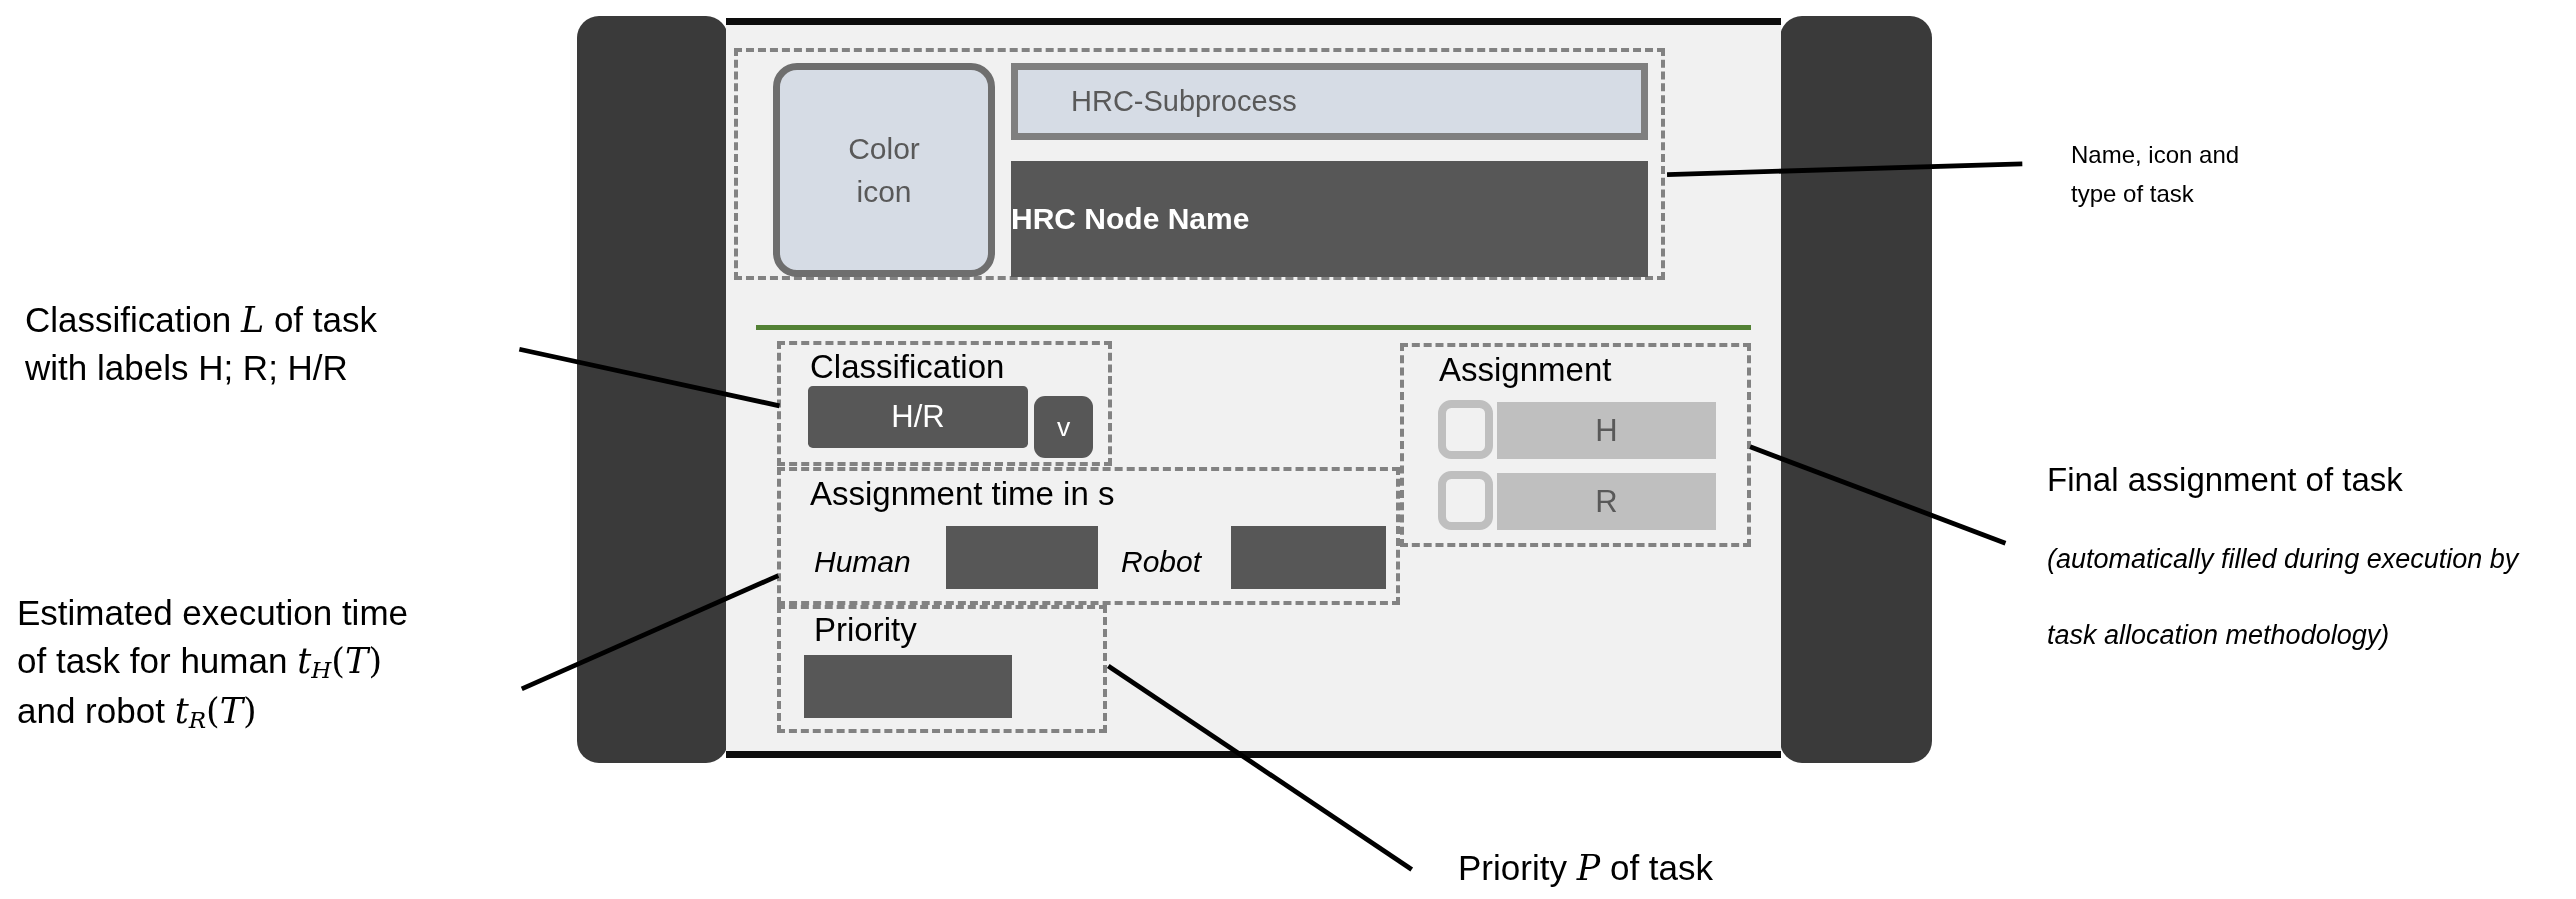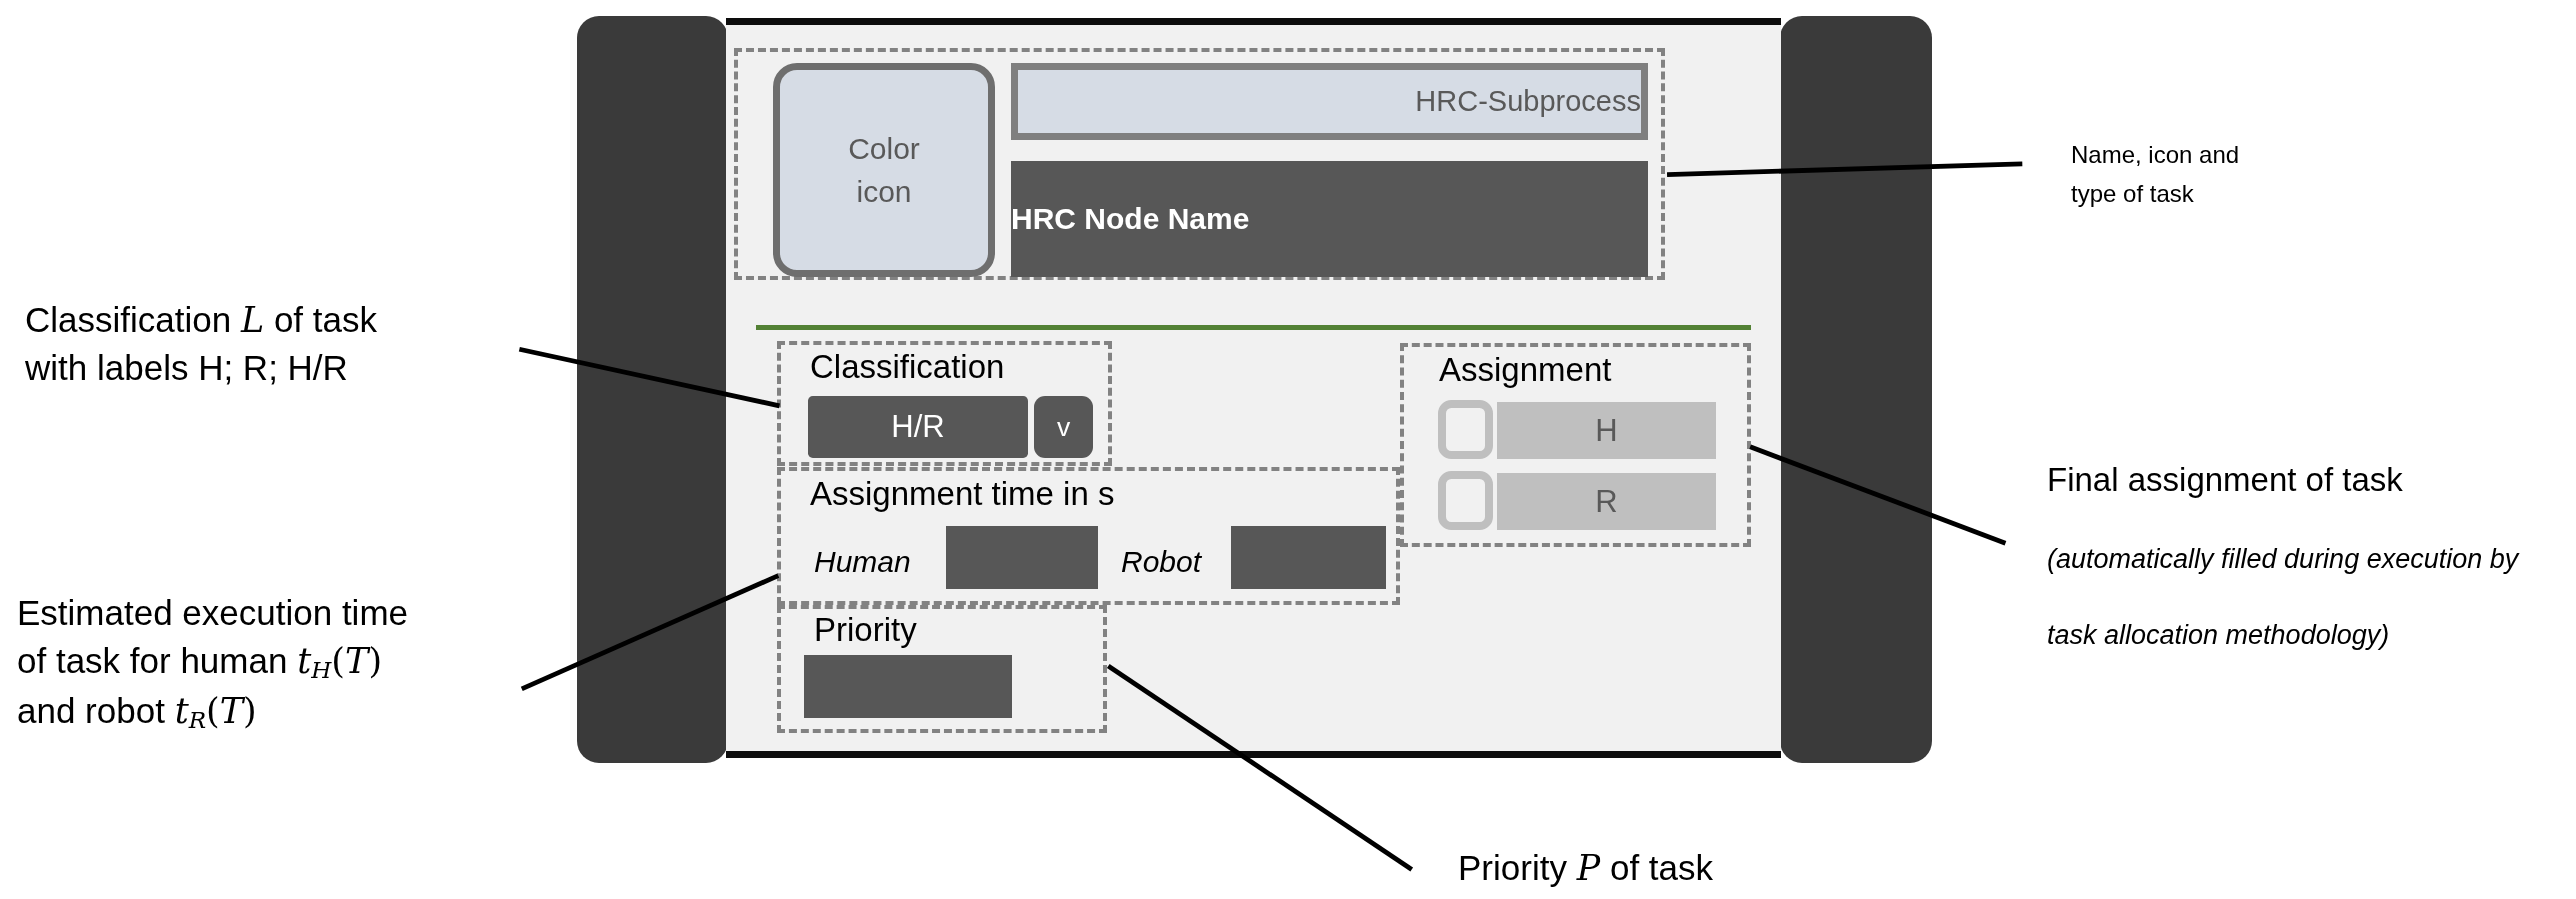--- a/index.html
+++ b/index.html
@@ -31,34 +31,34 @@
     left:773px;top:63px;width:222px;height:214px;
     background:#d6dce5;border:7.8px solid #6e6e6e;border-radius:24px;
     display:flex;align-items:center;justify-content:center;
     color:#595959;font-size:30px;line-height:1.45;text-align:center;
     white-space:pre-line;
   }
   #subprocess-bar{
     left:1011px;top:63px;width:637px;height:77px;
     background:#d6dce5;border:7.2px solid #7f7f7f;
     display:flex;align-items:center;
-    padding-left:40px;color:#595959;font-size:29px;justify-content:flex-end;
+    padding-left:53px;color:#595959;font-size:29px;
   }
   #node-bar{
     left:1011px;top:161px;width:637px;height:116px;
     background:#575757;color:#ffffff;font-weight:bold;font-size:30px;
     display:flex;align-items:center;
   }
   #green-line{left:756px;top:325px;width:995px;height:4.8px;background:#538135;}
 
   
   #classification-box{left:777px;top:341px;width:335px;height:125px;}
   #classification-title{left:810px;top:348px;font-size:33px;color:#000;}
   #classification-value{
-    left:808px;top:396px;width:220px;height:62px;background:#575757;border-radius:4.8px;
+    left:808px;top:386px;width:220px;height:62px;background:#575757;border-radius:4.8px;
     color:#fff;font-size:31px;display:flex;align-items:center;justify-content:center;
   }
   #classification-caret{
     left:1034px;top:396px;width:59px;height:62px;background:#575757;border-radius:11px;
     color:#fff;font-size:26.5px;display:flex;align-items:center;justify-content:center;
   }
 
   
   #time-box{left:777px;top:467px;width:623px;height:138px;}
   #time-title{left:810px;top:475px;font-size:33px;color:#000;}

